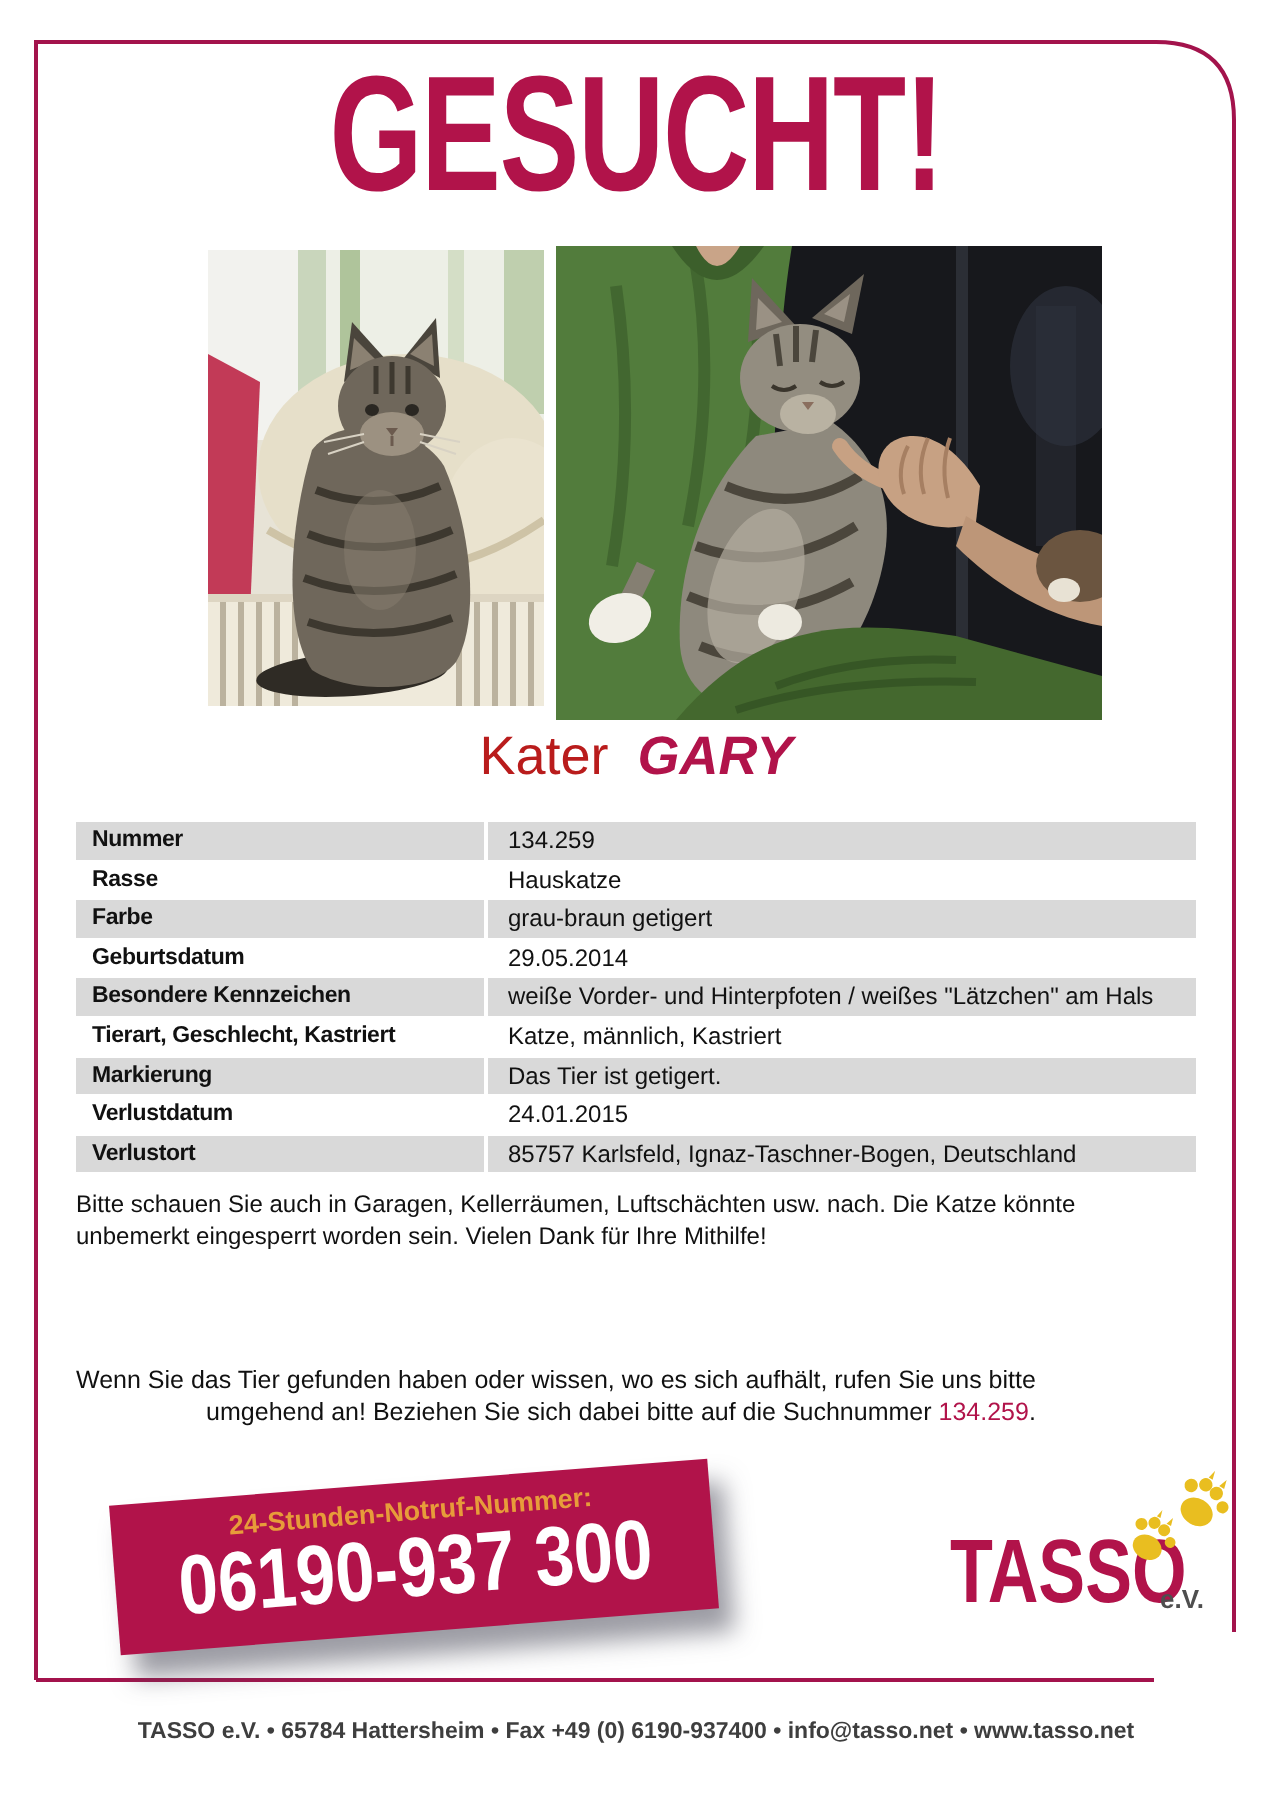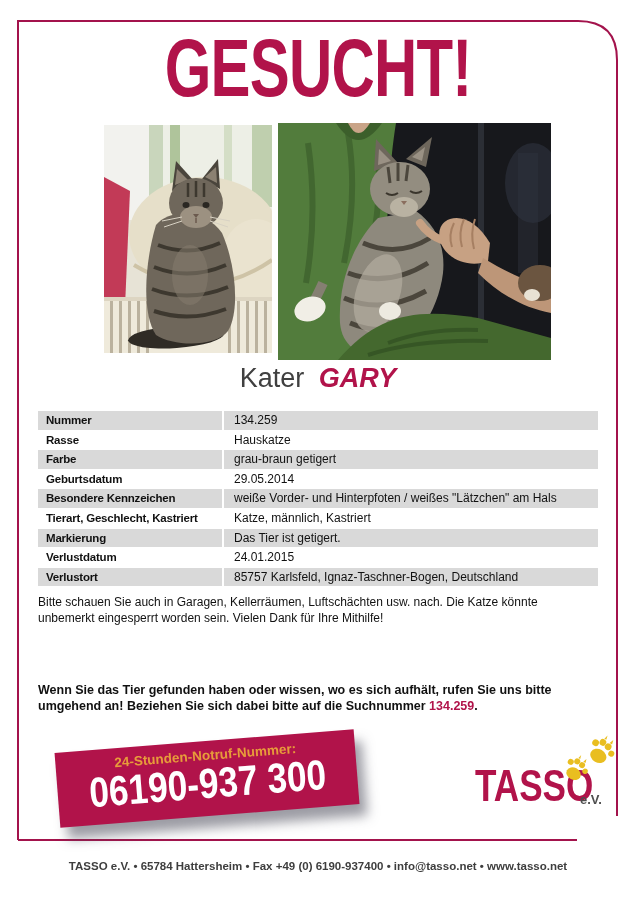--- a/index.html
+++ b/index.html
@@ -16,33 +16,33 @@
 
   .title{position:absolute;left:0;right:0;top:27px;text-align:center;
          color:var(--accent);font-weight:bold;font-size:82px;line-height:1.0;letter-spacing:-1px;}
   .title-inner{display:inline-block;transform:scaleX(0.73);transform-origin:center;}
 
   .photo{position:absolute;overflow:hidden;}
   .photo-left{left:104px;top:125px;width:168px;height:228px;}
   .photo-right{left:278px;top:123px;width:273px;height:237px;}
 
   .name-line{position:absolute;left:0;right:0;top:363px;text-align:center;font-size:27px;line-height:30px;}
-  .name-prefix{color:#404040;margin-top:45px;}
+  .name-prefix{color:#b91c1c;margin-top:45px;}
   .name-main{color:var(--accent);font-weight:bold;margin-left:7px;font-style:italic;}
 
   .info-table{position:absolute;left:38px;top:411px;width:560px;}
   .trow{display:flex;height:19.6px;line-height:18.6px;box-sizing:border-box;border-bottom:1px solid #fff;}
   .trow.odd{background:var(--tablegray);}
-  .cell-label{width:184px;padding-left:8px;font-weight:bold;font-size:11.5px;letter-spacing:-0.2px;
+  .cell-label{width:204px;padding-left:8px;font-weight:bold;font-size:11.5px;letter-spacing:-0.2px;
               box-sizing:border-box;overflow:hidden;white-space:nowrap;}
   .cell-value{flex:1;padding-left:10px;font-size:12px;border-left:2px solid #fff;
               overflow:hidden;white-space:nowrap;}
 
   .note{position:absolute;left:38px;top:595px;font-size:12px;line-height:15.8px;white-space:pre-line;}
-  .cta{position:absolute;left:38px;top:682px;font-size:12.5px;line-height:16px;font-weight:bold;white-space:pre-line;}
+  .cta{position:absolute;left:38px;top:682px;font-size:12.5px;line-height:16px;font-weight:normal;white-space:pre-line;text-align:right;}
   .cta-number{color:var(--accent);}
 
   .hotline{position:absolute;left:57px;top:741px;width:300px;height:75px;background:var(--accent);
            transform:rotate(-4.5deg);transform-origin:center;text-align:center;
            box-shadow:7px 12px 12px rgba(75,75,90,.55);}
   .hotline-label{margin-top:7px;color:var(--gold);font-weight:bold;font-size:13.5px;}
   .hotline-number{color:#fff;font-weight:bold;font-size:42px;line-height:42px;letter-spacing:0px;}
   .hotline-number-inner{display:inline-block;transform:scaleX(0.84);transform-origin:center;}
 
   .logo-tasso{position:absolute;left:475px;top:762px;color:var(--accent);font-weight:bold;

